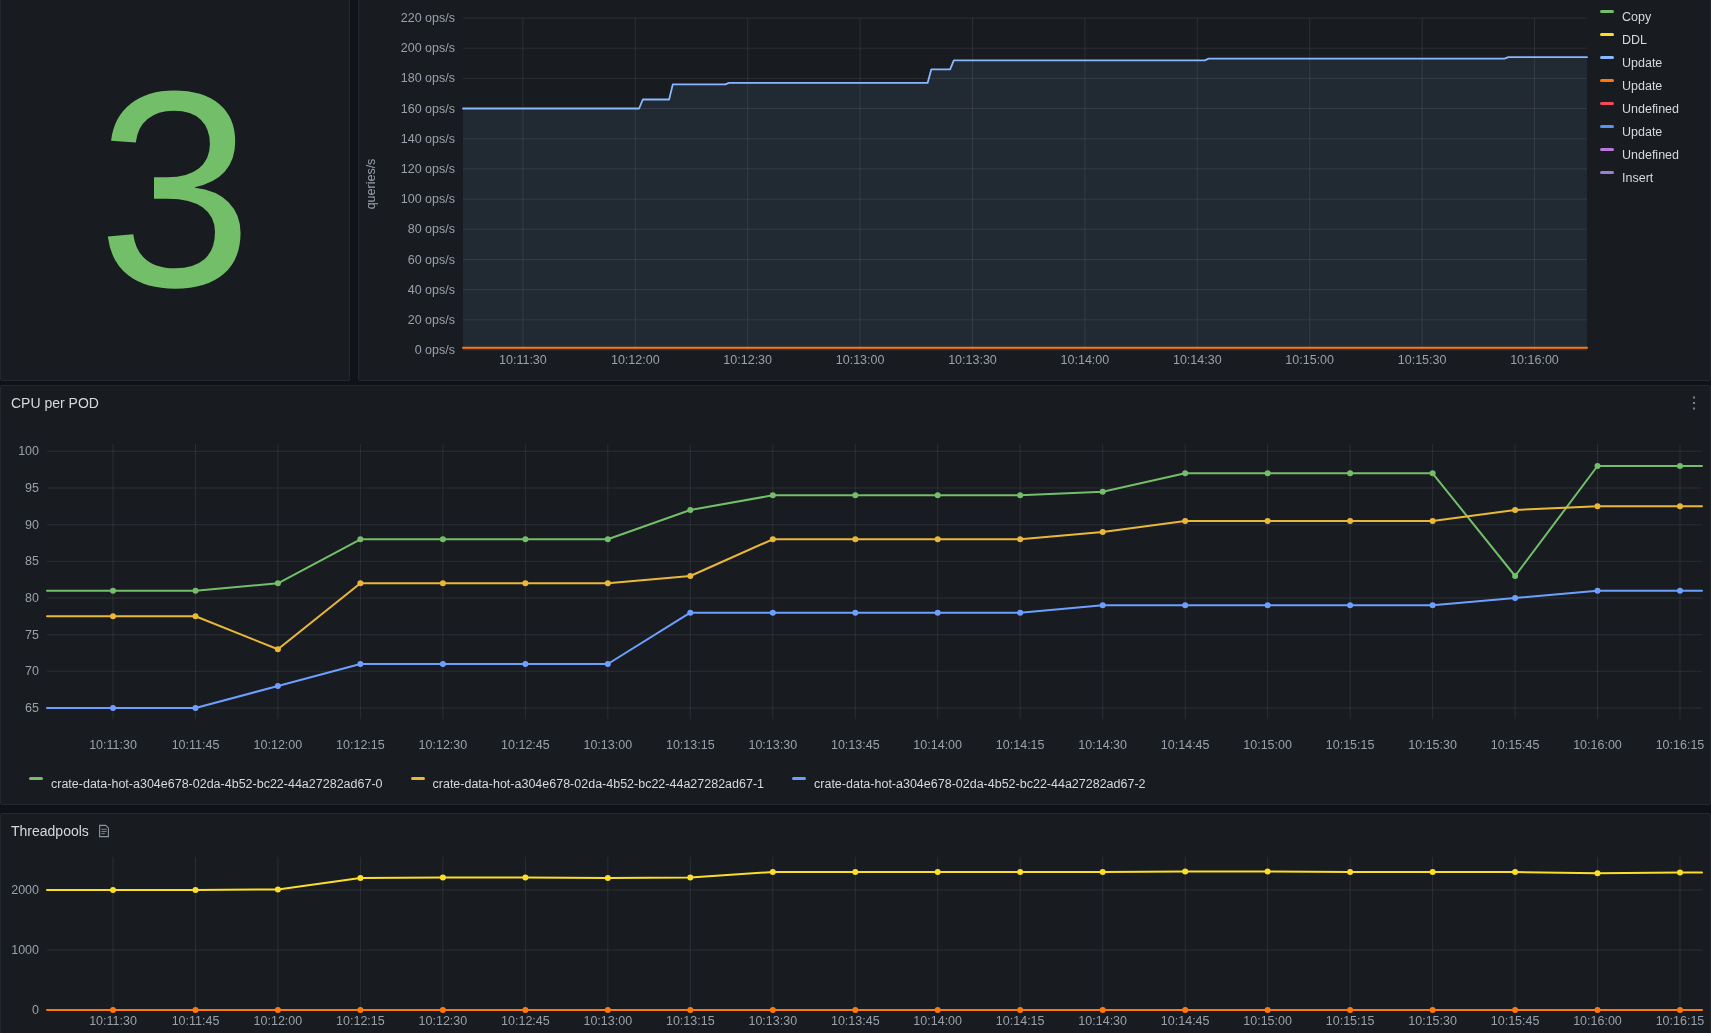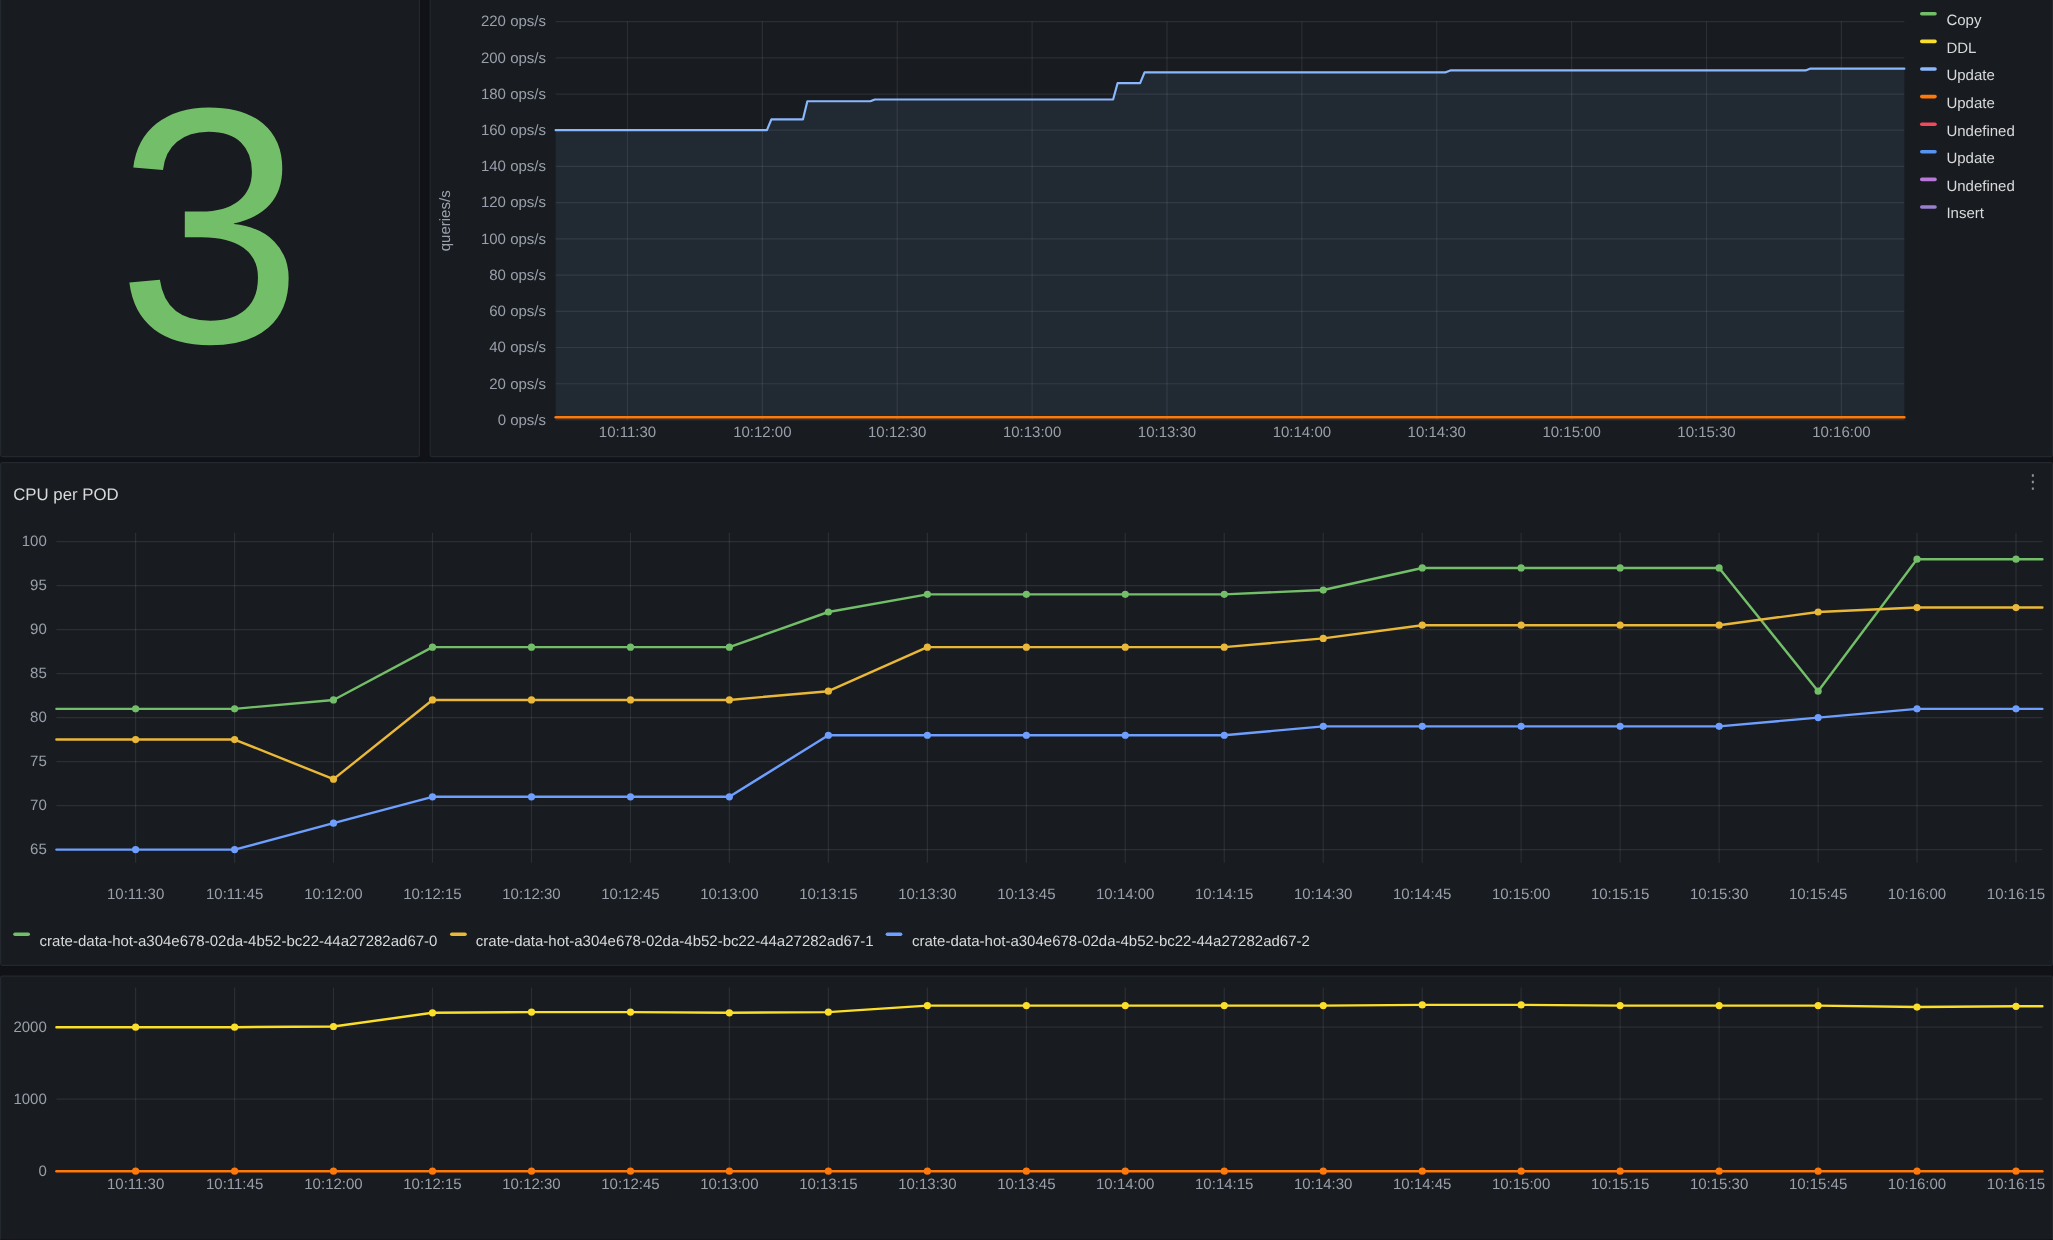--- a/index.html
+++ b/index.html
@@ -5,31 +5,31 @@
   *{margin:0;padding:0;box-sizing:border-box}
   html,body{width:1711px;height:1033px;overflow:hidden}
   body{background:#111217;font-family:"Liberation Sans",sans-serif;position:relative;color:#D8D9DA}
   .panel{position:absolute;background:#181B1F;border:1px solid #23282E;border-radius:2px;overflow:hidden}
   .panel-stat{left:0;top:-4px;width:350px;height:385px;display:flex;align-items:center;justify-content:center}
   .stat-value{font-size:280px;font-weight:500;line-height:1}
   .panel-queries{left:358px;top:-4px;width:1353px;height:385px}
   .chart-row{display:flex;height:100%}
   .panel-cpu{left:0;top:385px;width:1711px;height:420px}
   .panel-threadpools{left:0;top:813px;width:1711px;height:228px}
-  .panel-header{display:flex;align-items:flex-end;gap:8px;height:34px;padding:0 12px 0 10px;position:relative}
+  .panel-header{display:flex;align-items:center;gap:8px;height:34px;padding:0 12px 0 10px;position:relative}
   .panel-title{font-size:14px;font-weight:500;color:#D8D9DA;cursor:pointer}
   .kebab{position:absolute;right:8px;top:50%;transform:translateY(-50%);color:#8e949e;font-size:16px;cursor:pointer;line-height:1}
   .desc-icon{cursor:pointer;display:block}
   svg.chart{display:block}
   .tick{fill:#9aa0ab;font-family:"Liberation Sans",sans-serif;font-size:12.5px}
   .grid{stroke:rgba(204,204,220,0.11);stroke-width:1}
   .legend-right{flex:1;padding:13px 4px 0 6px;display:flex;flex-direction:column;gap:9px;overflow:hidden}
   .legend-item{display:flex;align-items:flex-start;gap:8px;color:#D8D9DA;font-size:12.5px;white-space:nowrap;cursor:pointer}
   .legend-swatch{display:inline-block;width:14px;height:3px;border-radius:2px;flex:0 0 auto}
-  .legend-bottom{display:flex;gap:10px;padding:7px 0 0 10px;align-items:center}
+  .legend-bottom{display:flex;gap:28px;padding:7px 0 0 28px;align-items:center}
 </style>
 </head>
 <body>
 
 <div>
 
   <section class="panel panel-stat">
     <div class="stat-value" style="color: rgb(115, 191, 105);">3</div>
   </section>
 
@@ -268,20 +268,29 @@
           <span class="legend-label">crate-data-hot-a304e678-02da-4b52-bc22-44a27282ad67-1</span>
         </div>
         <div class="legend-item">
           <span class="legend-swatch" style="background: rgb(110, 159, 255);"></span>
           <span class="legend-label">crate-data-hot-a304e678-02da-4b52-bc22-44a27282ad67-2</span>
         </div>
       </div>
   </section>
 
   <section class="panel panel-threadpools">
+    <div class="panel-header">
+      <h2 class="panel-title">Threadpools</h2>
+      <svg class="desc-icon" width="14" height="14" viewBox="0 0 16 16">
+        <path d="M3 1.5h7l3 3V14.5H3z" fill="none" stroke="#8e949e" stroke-width="1.3"></path>
+        <line x1="5" y1="6" x2="11" y2="6" stroke="#8e949e"></line>
+        <line x1="5" y1="8.5" x2="11" y2="8.5" stroke="#8e949e"></line>
+        <line x1="5" y1="11" x2="9" y2="11" stroke="#8e949e"></line>
+      </svg>
+    </div>
     <svg class="chart" id="chart-threadpools" width="1709" height="188">
         <line class="grid" x1="46" x2="1701" y1="42" y2="42"></line>
         <text class="tick" x="38" y="46" text-anchor="end">2000</text>
         <line class="grid" x1="46" x2="1701" y1="102" y2="102"></line>
         <text class="tick" x="38" y="106" text-anchor="end">1000</text>
         <line class="grid" x1="46" x2="1701" y1="162" y2="162"></line>
         <text class="tick" x="38" y="166" text-anchor="end">0</text>
         <line class="grid" x1="112" x2="112" y1="9" y2="162"></line>
         <text class="tick" x="112" y="177" text-anchor="middle">10:11:30</text>
         <line class="grid" x1="194.5" x2="194.5" y1="9" y2="162"></line>

